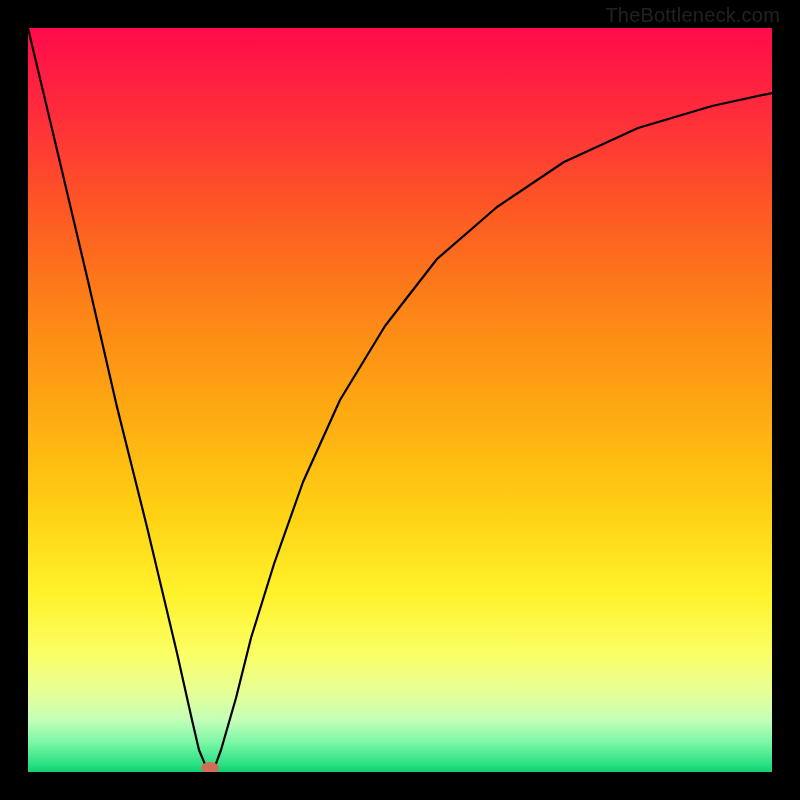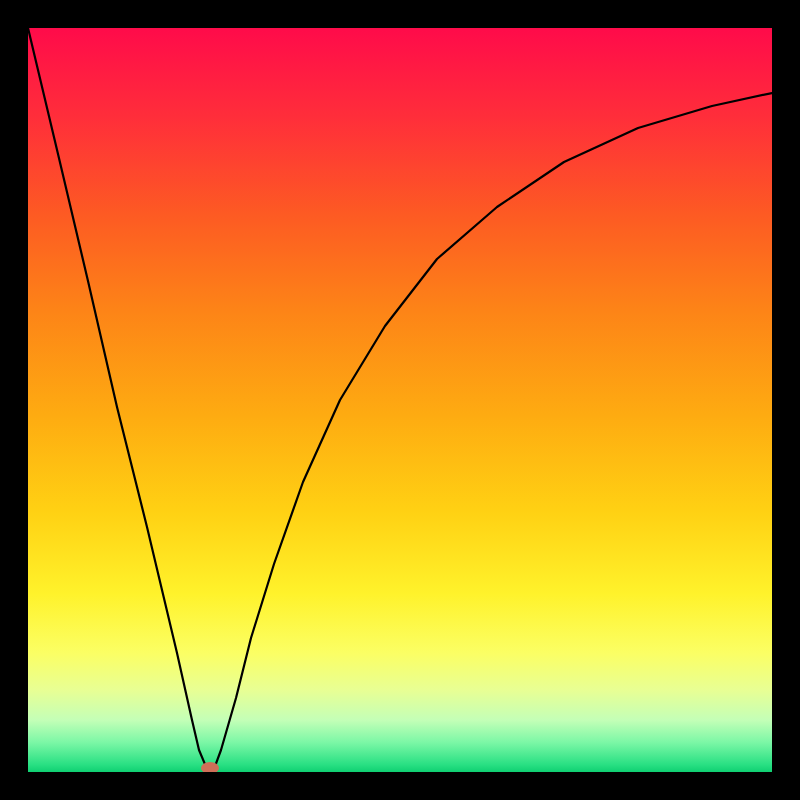--- a/index.html
+++ b/index.html
@@ -94,14 +94,15 @@
                L 409 231
                L 469 179
                L 536 134
                L 610 100
                L 684 78
                L 744 65" fill="none" stroke="#000" stroke-width="2.2" stroke-linejoin="round" stroke-linecap="round"></path>
       <ellipse cx="182" cy="740" rx="9" ry="6" fill="#cf6f58"></ellipse>
     </svg>
   </div>
 
+  <div class="watermark">TheBottleneck.com</div>
 
 </div>
 
 </body></html>

